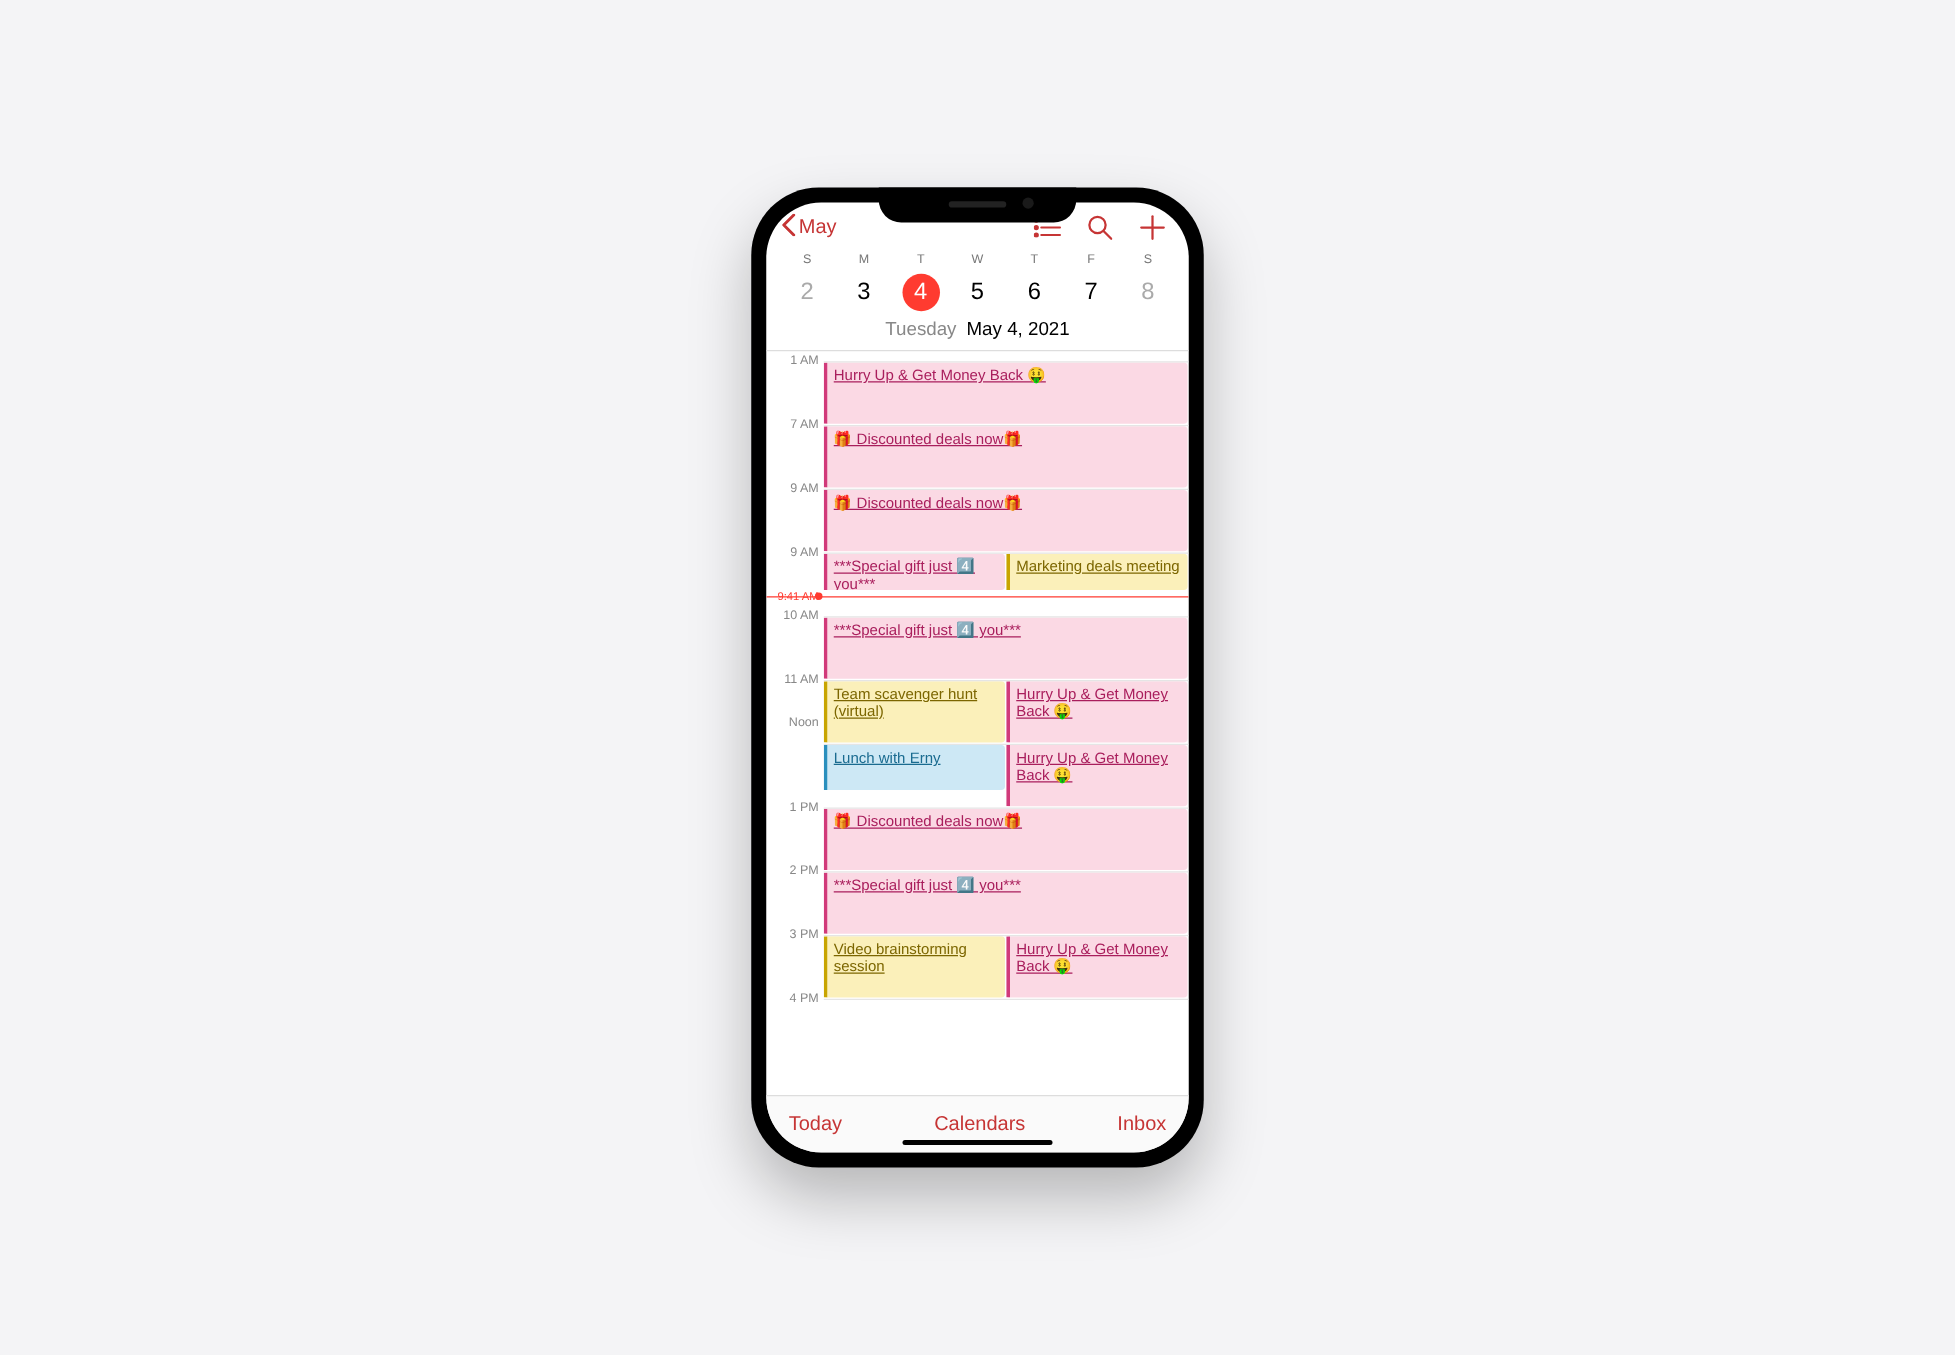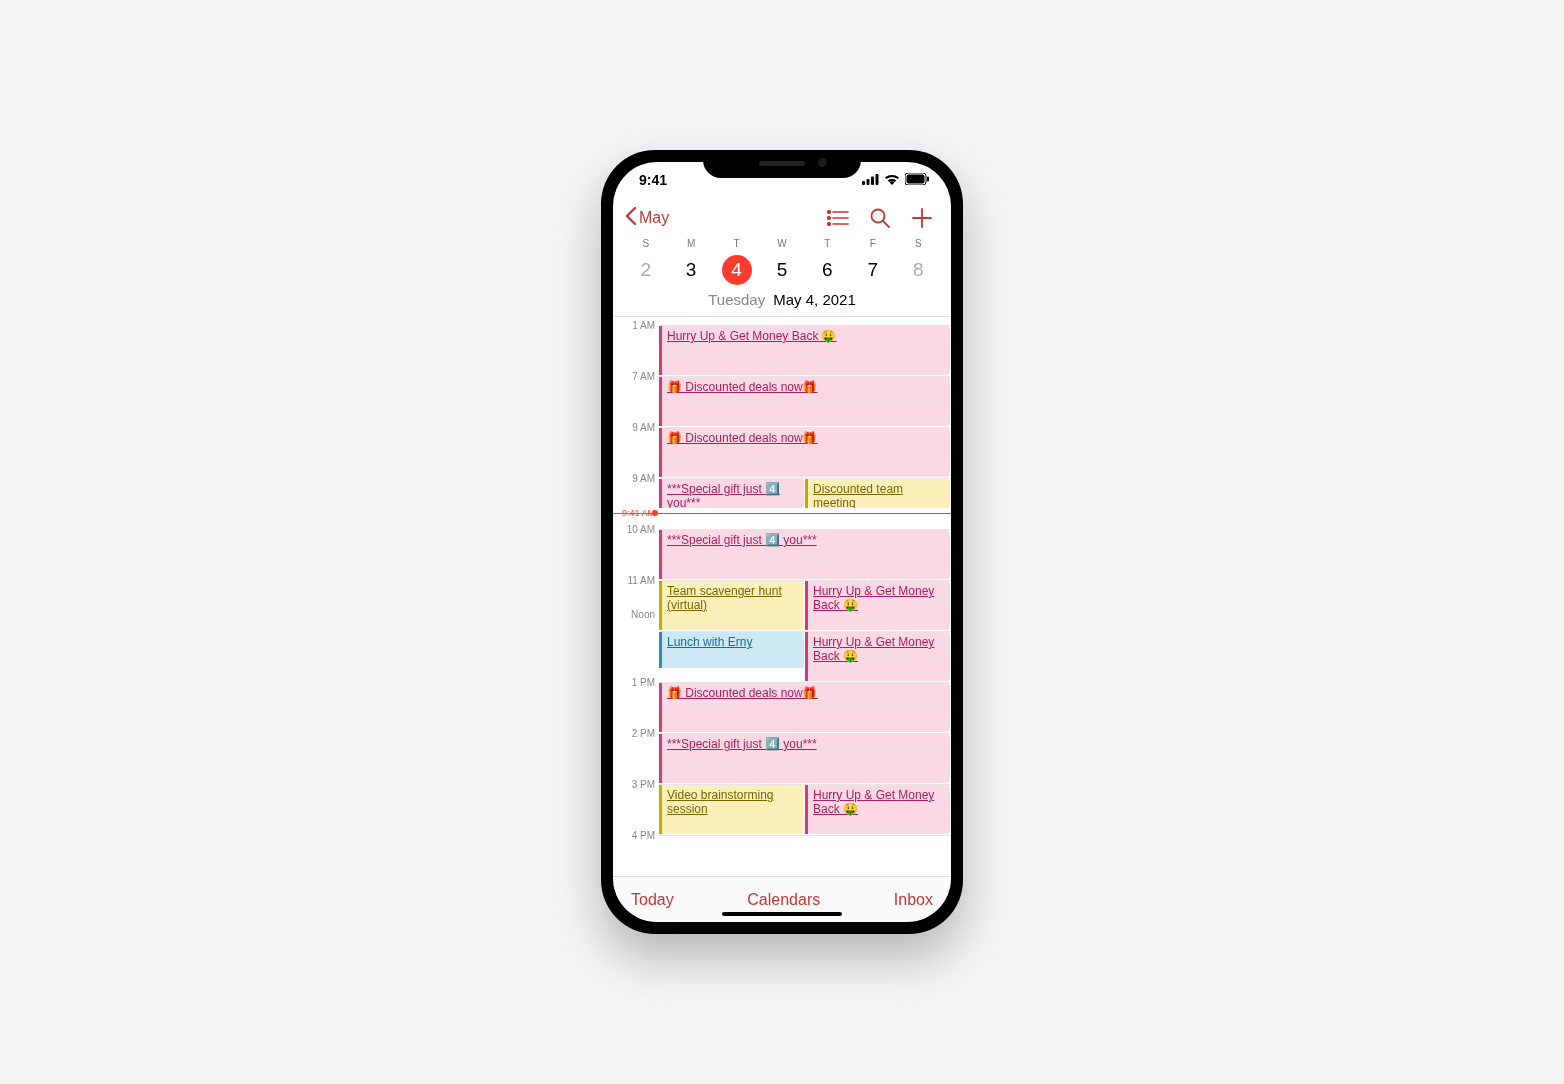--- a/index.html
+++ b/index.html
@@ -103,47 +103,20 @@
     width: 120px; height: 4px; background: #000; border-radius: 3px;
   }
 </style>
 </head>
 <body>
 
 <div class="phone">
   <div class="notch"></div>
   <div class="screen">
 
-    <div class="status-bar">
-      <span>9:41</span>
-      <div class="status-right">
-        <span>
-          <svg width="17" height="11" viewBox="0 0 17 11">
-              <g fill="#000">
-                <rect x="0" y="7" width="3" height="4" rx="1"></rect>
-                <rect x="4.5" y="5" width="3" height="6" rx="1"></rect>
-                <rect x="9" y="2.5" width="3" height="8.5" rx="1"></rect>
-                <rect x="13.5" y="0" width="3" height="11" rx="1"></rect>
-              </g>
-            </svg>
-        </span>
-        <span>
-          <svg width="16" height="11" viewBox="0 0 16 11">
-              <path fill="#000" d="M8 11 5.5 8.2c1.4-1.2 3.6-1.2 5 0L8 11zm-4.3-4.6C5.9 4.5 10.1 4.5 12.3 6.4l-1.5 1.6c-1.6-1.4-4-1.4-5.6 0L3.7 6.4zM1 3.5C4.8.2 11.2.2 15 3.5l-1.5 1.6C10.6 2.6 5.4 2.6 2.5 5.1L1 3.5z"></path>
-            </svg>
-        </span>
-        <span>
-          <svg width="24" height="12" viewBox="0 0 24 12">
-              <rect x="0" y="0" width="21" height="12" rx="3" fill="none" stroke="#000" stroke-width="1"></rect>
-              <rect x="1.5" y="1.5" width="18" height="9" rx="2" fill="#000"></rect>
-              <rect x="22" y="3.5" width="2" height="5" rx="1" fill="#000"></rect>
-            </svg>
-        </span>
-      </div>
-    </div>
 
     <div class="nav-bar">
       <div class="back">
         <span>
           <svg width="12" height="18" viewBox="0 0 12 18">
               <path d="M10 1 2 9l8 8" fill="none" stroke="#C63535" stroke-width="2.3" stroke-linecap="round" stroke-linejoin="round"></path>
             </svg>
         </span>
         <span>May</span>
       </div>
@@ -204,21 +177,21 @@
           <div class="hour-label" style="top: 416px;">2 PM</div>
           <div class="hour-label" style="top: 467px;">3 PM</div>
           <div class="hour-label" style="top: 518px;">4 PM</div>
           <div class="now-label hour-label" style="top: 195.833px;">9:41 AM</div>
         </div>
       <div class="events">
           <div class="event pink" style="top: 9px; height: 49px; left: 0%; width: calc(100% - 1px);"><span>Hurry Up &amp; Get Money Back 🤑</span></div>
           <div class="event pink" style="top: 60px; height: 49px; left: 0%; width: calc(100% - 1px);"><span>🎁 Discounted deals now🎁</span></div>
           <div class="event pink" style="top: 111px; height: 49px; left: 0%; width: calc(100% - 1px);"><span>🎁 Discounted deals now🎁</span></div>
           <div class="event pink" style="top: 162px; height: 28.6px; left: 0%; width: calc(50% - 1px);"><span>***Special gift just 4️⃣ you***</span></div>
-          <div class="event yellow" style="top: 162px; height: 28.6px; left: 50%; width: calc(50% - 1px);"><span>Discounted team meeting</span></div>
+          <div class="event yellow" style="top: 162px; height: 28.6px; left: 50%; width: calc(50% - 1px);"><span>Marketing deals meeting</span></div>
           <div class="event pink" style="top: 213px; height: 49px; left: 0%; width: calc(100% - 1px);"><span>***Special gift just 4️⃣ you***</span></div>
           <div class="event yellow" style="top: 264px; height: 49px; left: 0%; width: calc(50% - 1px);"><span>Team scavenger hunt (virtual)</span></div>
           <div class="event pink" style="top: 264px; height: 49px; left: 50%; width: calc(50% - 1px);"><span>Hurry Up &amp; Get Money Back 🤑</span></div>
           <div class="event blue" style="top: 315px; height: 36.25px; left: 0%; width: calc(50% - 1px);"><span>Lunch with Erny</span></div>
           <div class="event pink" style="top: 315px; height: 49px; left: 50%; width: calc(50% - 1px);"><span>Hurry Up &amp; Get Money Back 🤑</span></div>
           <div class="event pink" style="top: 366px; height: 49px; left: 0%; width: calc(100% - 1px);"><span>🎁 Discounted deals now🎁</span></div>
           <div class="event pink" style="top: 417px; height: 49px; left: 0%; width: calc(100% - 1px);"><span>***Special gift just 4️⃣ you***</span></div>
           <div class="event yellow" style="top: 468px; height: 49px; left: 0%; width: calc(50% - 1px);"><span>Video brainstorming session</span></div>
           <div class="event pink" style="top: 468px; height: 49px; left: 50%; width: calc(50% - 1px);"><span>Hurry Up &amp; Get Money Back 🤑</span></div>
         </div>

